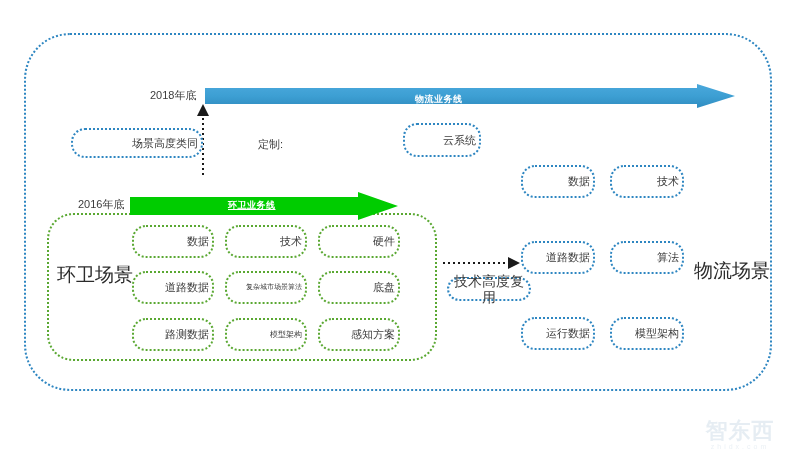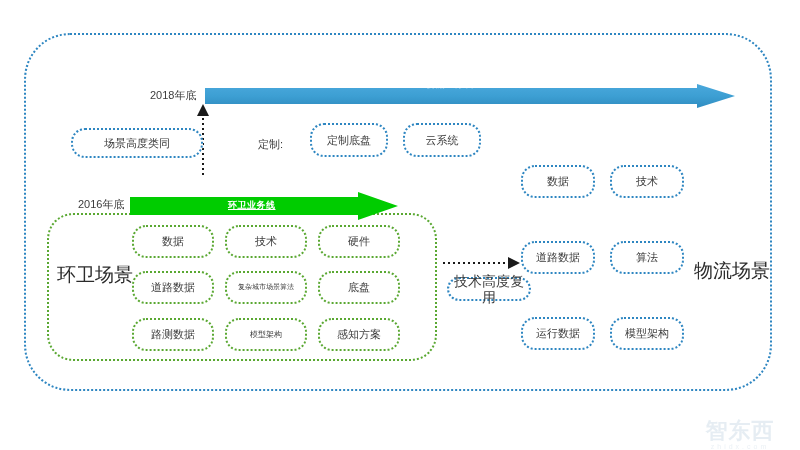--- a/index.html
+++ b/index.html
@@ -41,21 +41,21 @@
     border-radius: 26px;
     box-sizing: border-box;
   }
 
   
   .pill {
     position: absolute;
     box-sizing: border-box;
     display: flex;
     align-items: center;
-    justify-content: center;
+    justify-content: flex-end;
     text-align: center;
     border-radius: 14px;
     color: #3c3c3c;
     background: #ffffff;
     line-height: 1.15;
   }
   .pill.blue {
     border: 2px dotted #2e86c1;
   }
   .pill.green {
@@ -97,21 +97,21 @@
     height: 28px;
   }
   .arrow-label {
     position: absolute;
     color: #ffffff;
     font-size: 9px;
     font-weight: bold;
     white-space: nowrap;
     letter-spacing: .5px;
   }
-  .arrow-label.blue-lbl { left: 415px; top: 78px; margin-left: 11px; }
+  .arrow-label.blue-lbl { left: 415px; top: 93px; }
   .arrow-label.green-lbl { left: 228px; top: 199px; text-decoration: underline; }
 
   
   .v-arrow {
     position: absolute;
     left: 196px;
     top: 103px;
     width: 14px;
     height: 72px;
   }
@@ -197,23 +197,20 @@
   <div class="pill blue" style="left:71px; top:128px; width:132px; height:30px; font-size:11px;">
     <span class="txt">场景高度类同</span>
   </div>
 
   <div class="pill blue" style="left:447px; top:277px; width:84px; height:24px; font-size:14px;">
     <span class="txt">技术高度复用</span>
   </div>
 
   <div class="label" style="left:258px; top:137px; font-size:11px;">定制:</div>
 
-  <div class="pill blue" style="left:310px; top:123px; width:78px; height:34px; font-size:11px;">
-    <span class="txt">定制底盘</span>
-  </div>
   <div class="pill blue" style="left:403px; top:123px; width:78px; height:34px; font-size:11px;">
     <span class="txt">云系统</span>
   </div>
 
   <div class="scene-title" style="left:694px; top:258px;">物流场景</div>
   <div class="scene-title" style="left:57px; top:262px;">环卫场景</div>
 
   <div class="pill green" style="left:132px; top:225px; width:82px; height:33px; font-size:11px;">
     <span class="txt">数据</span>
   </div>

